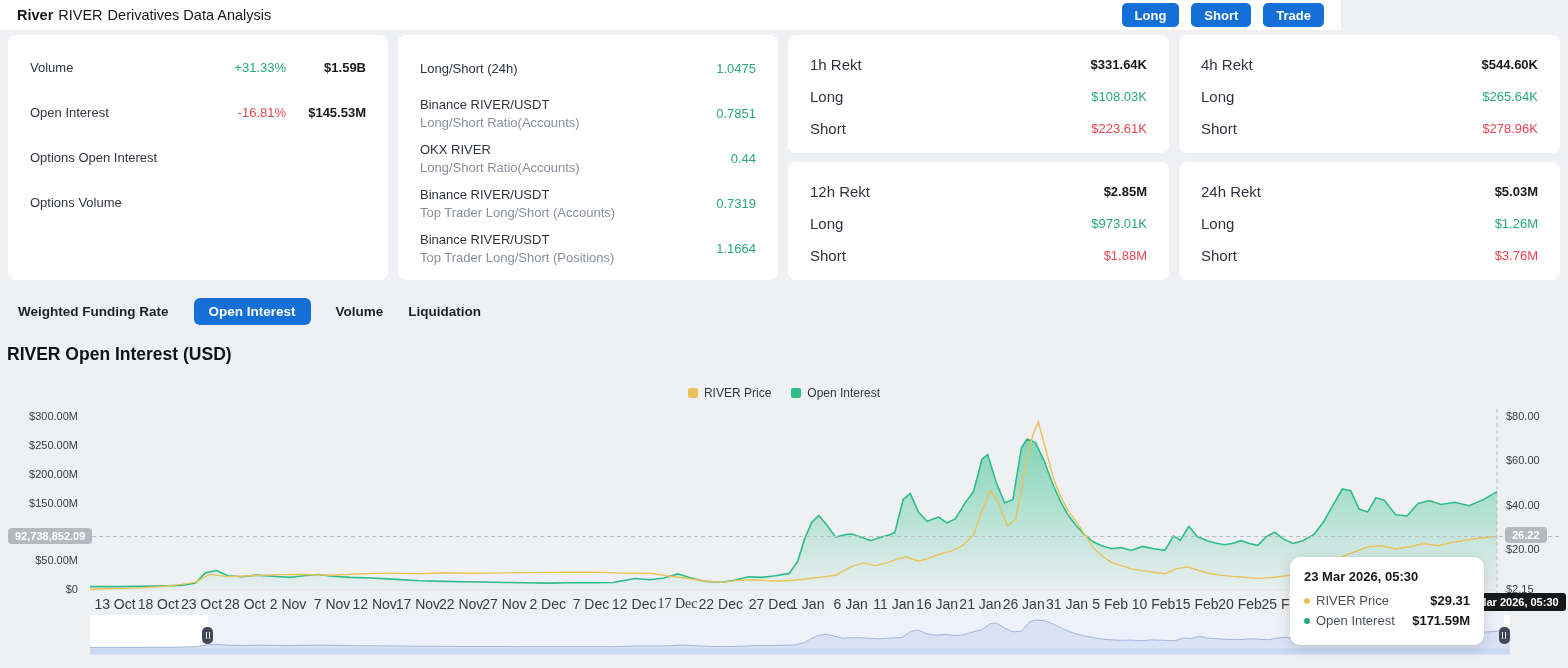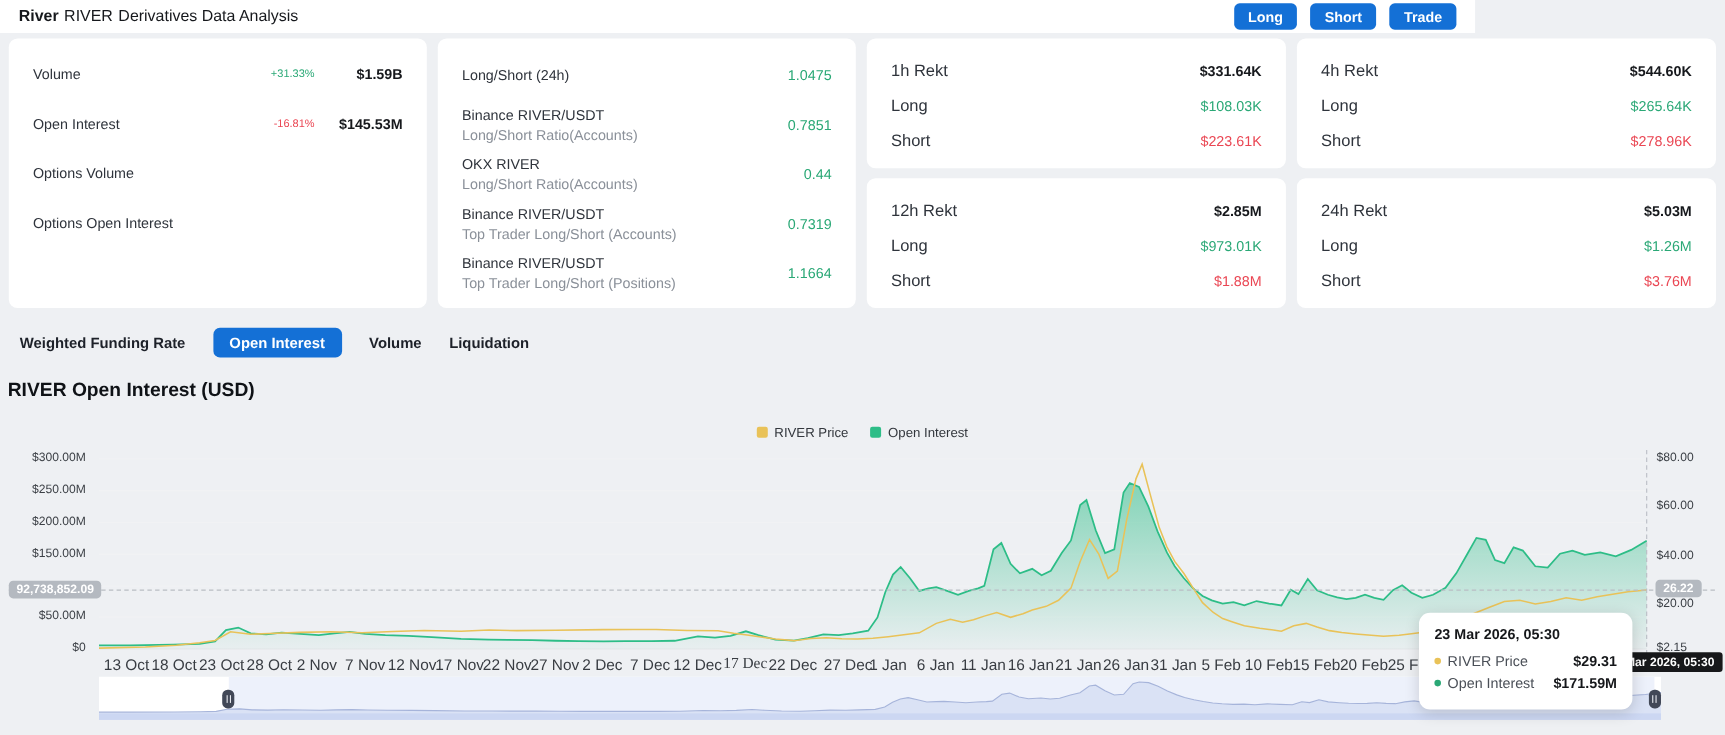--- a/index.html
+++ b/index.html
@@ -24,21 +24,21 @@
 
   
   .cards{position:absolute;left:8px;top:35px;width:1552px;height:245px;
     display:grid;grid-template-columns:380px 380px 1fr 1fr;gap:10px}
   .card{background:var(--card);border-radius:8px}
   .col-stack{display:flex;flex-direction:column;gap:9px}
   .col-stack .card{flex:1}
   .card1{padding:10px 22px 0 22px}
   .row45{height:45px;display:flex;align-items:center}
   .row45 .lbl{font-size:13px;color:var(--label);flex:1}
-  .row45 .pct{font-size:10px;font-weight:500;width:70px;text-align:right}
+  .row45 .pct{font-size:13px;font-weight:500;width:70px;text-align:right}
   .row45 .val{font-size:13px;font-weight:600;color:var(--ink);width:80px;text-align:right}
   .pct.up{color:var(--green)} .pct.down{color:var(--red)}
   .card2{padding:11px 22px 0 22px}
   .r2{height:45px;display:flex;align-items:center;justify-content:space-between}
   .r2 .t{font-size:13px;color:var(--label)}
   .r2 .s{font-size:13px;color:var(--sub);margin-top:3px}
   .r2 .v{font-size:13px;font-weight:500;color:var(--green)}
   .rekt{padding:13px 22px 0 22px}
   .r3{height:32px;display:flex;align-items:center;justify-content:space-between}
   .r3 .k{font-size:15px;color:var(--label)}
@@ -109,26 +109,26 @@
         <span class="lbl">Volume</span>
         <span class="pct up">+31.33%</span>
         <span class="val">$1.59B</span>
       </div>
       <div class="row45">
         <span class="lbl">Open Interest</span>
         <span class="pct down">-16.81%</span>
         <span class="val">$145.53M</span>
       </div>
       <div class="row45">
-        <span class="lbl">Options Volume</span>
+        <span class="lbl">Options Open Interest</span>
         <span class="pct"></span>
         <span class="val"></span>
       </div>
       <div class="row45">
-        <span class="lbl">Options Open Interest</span>
+        <span class="lbl">Options Volume</span>
         <span class="pct"></span>
         <span class="val"></span>
       </div>
     </div>
 
     <div class="card card2">
       <div class="r2">
         <div>
             <div class="t">Long/Short (24h)</div>
           </div>

